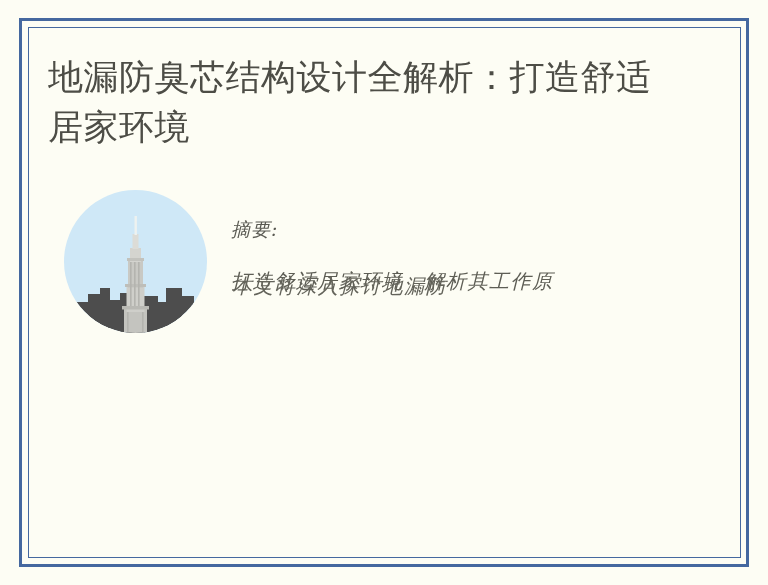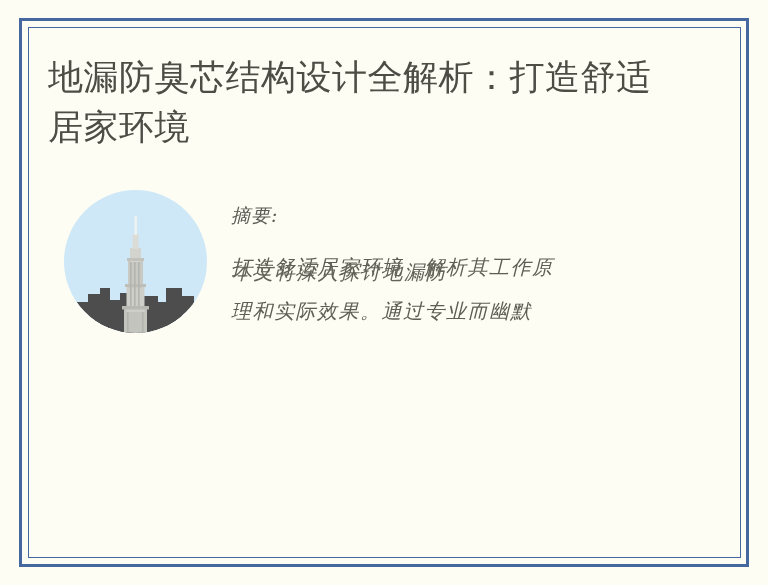--- a/index.html
+++ b/index.html
@@ -61,21 +61,21 @@
     letter-spacing: 0.5px;
     font-weight: 400;
     width: 610px;
     margin: 0;
     padding: 0;
   }
 
   .body-row {
     position: relative;
     display: flex;
-    align-items: flex-end;
+    align-items: center;
     margin-top: 35px;
   }
 
   
   .thumb {
     flex: 0 0 auto;
     width: 143px;
     height: 143px;
     margin-left: 16px;
     margin-top: 4px;
@@ -208,20 +208,19 @@
 
           <div class="overlap-wrap">
             <div class="lay lay-a">
               <span>打造舒适居家环境，解析</span><span>其工作原</span>
             </div>
             <div class="lay lay-b">
               <span>本文将深入探讨地漏防</span>
             </div>
           </div>
 
-          <div class="rest-line">理和实际效果。通过专业而幽默</div>
 
         </div>
       </div>
 
     </div>
   </div>
 </div>
 
 </body></html>

